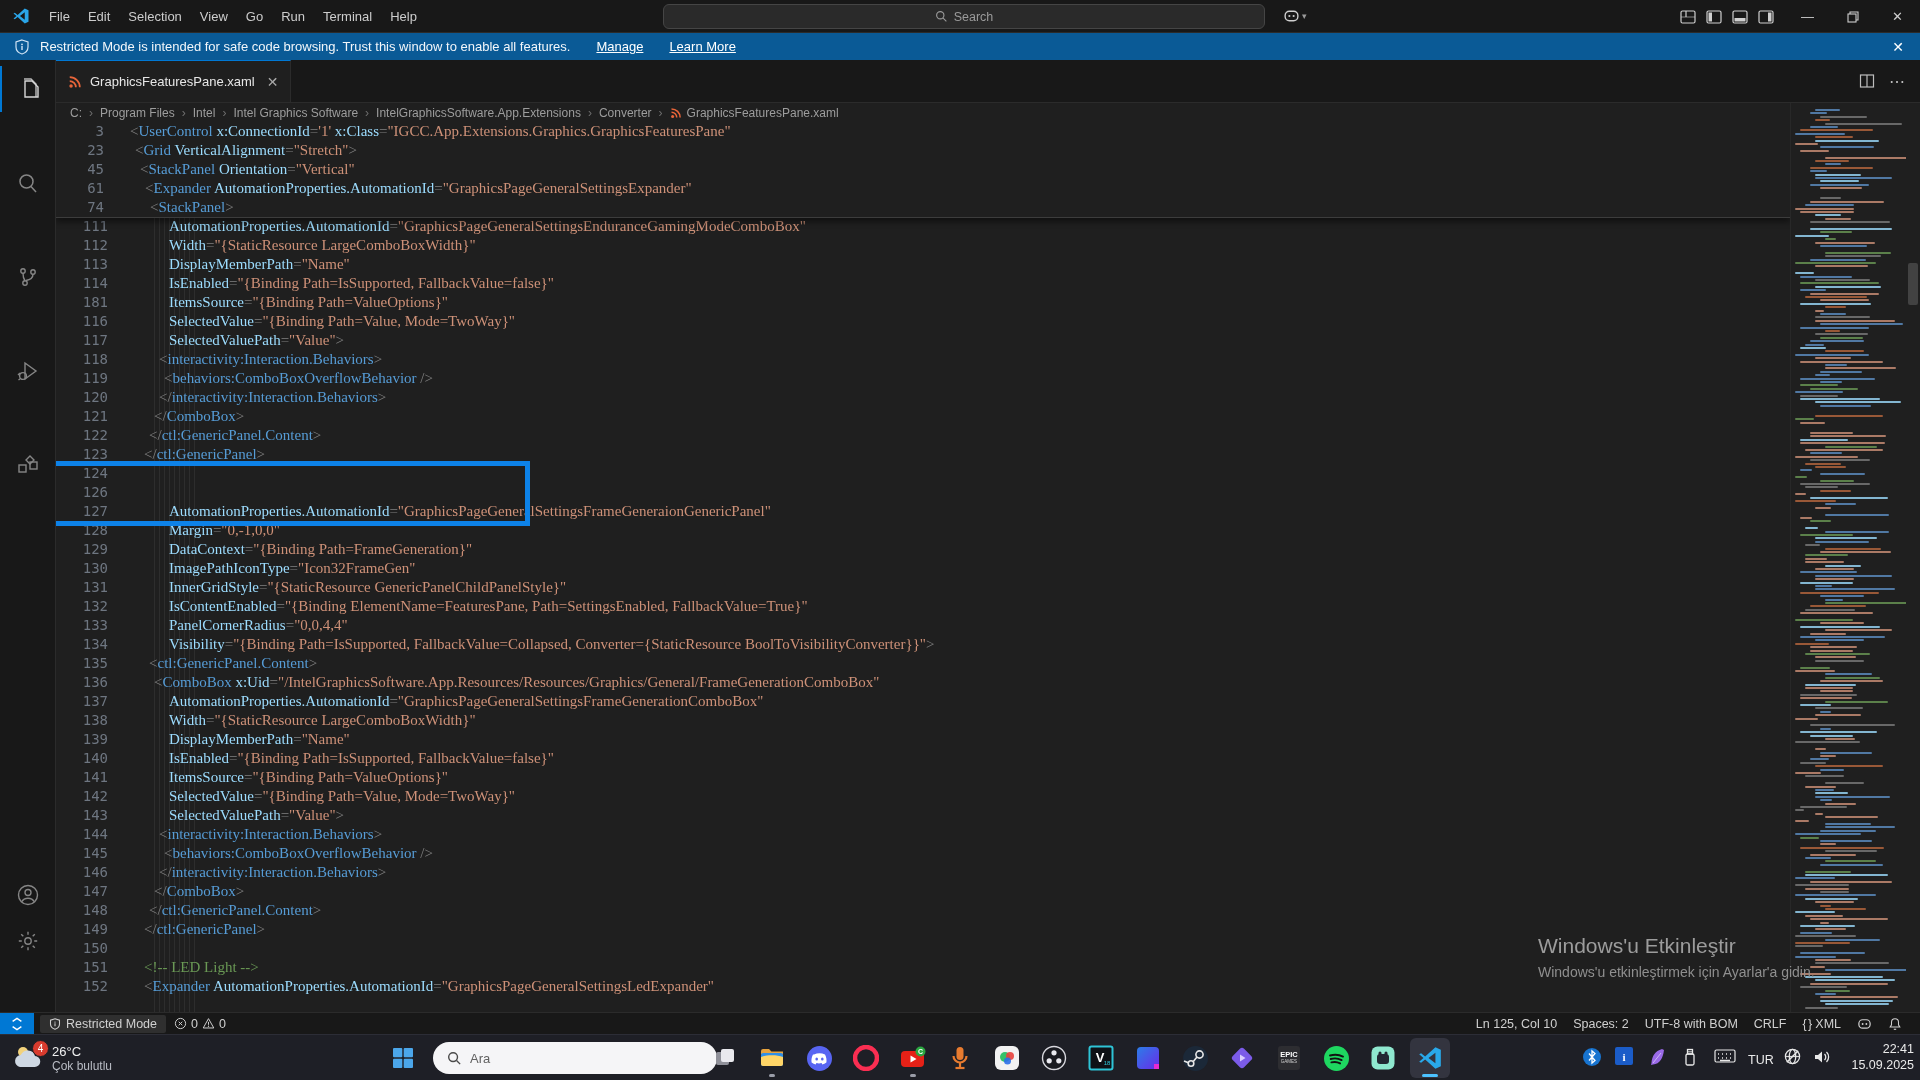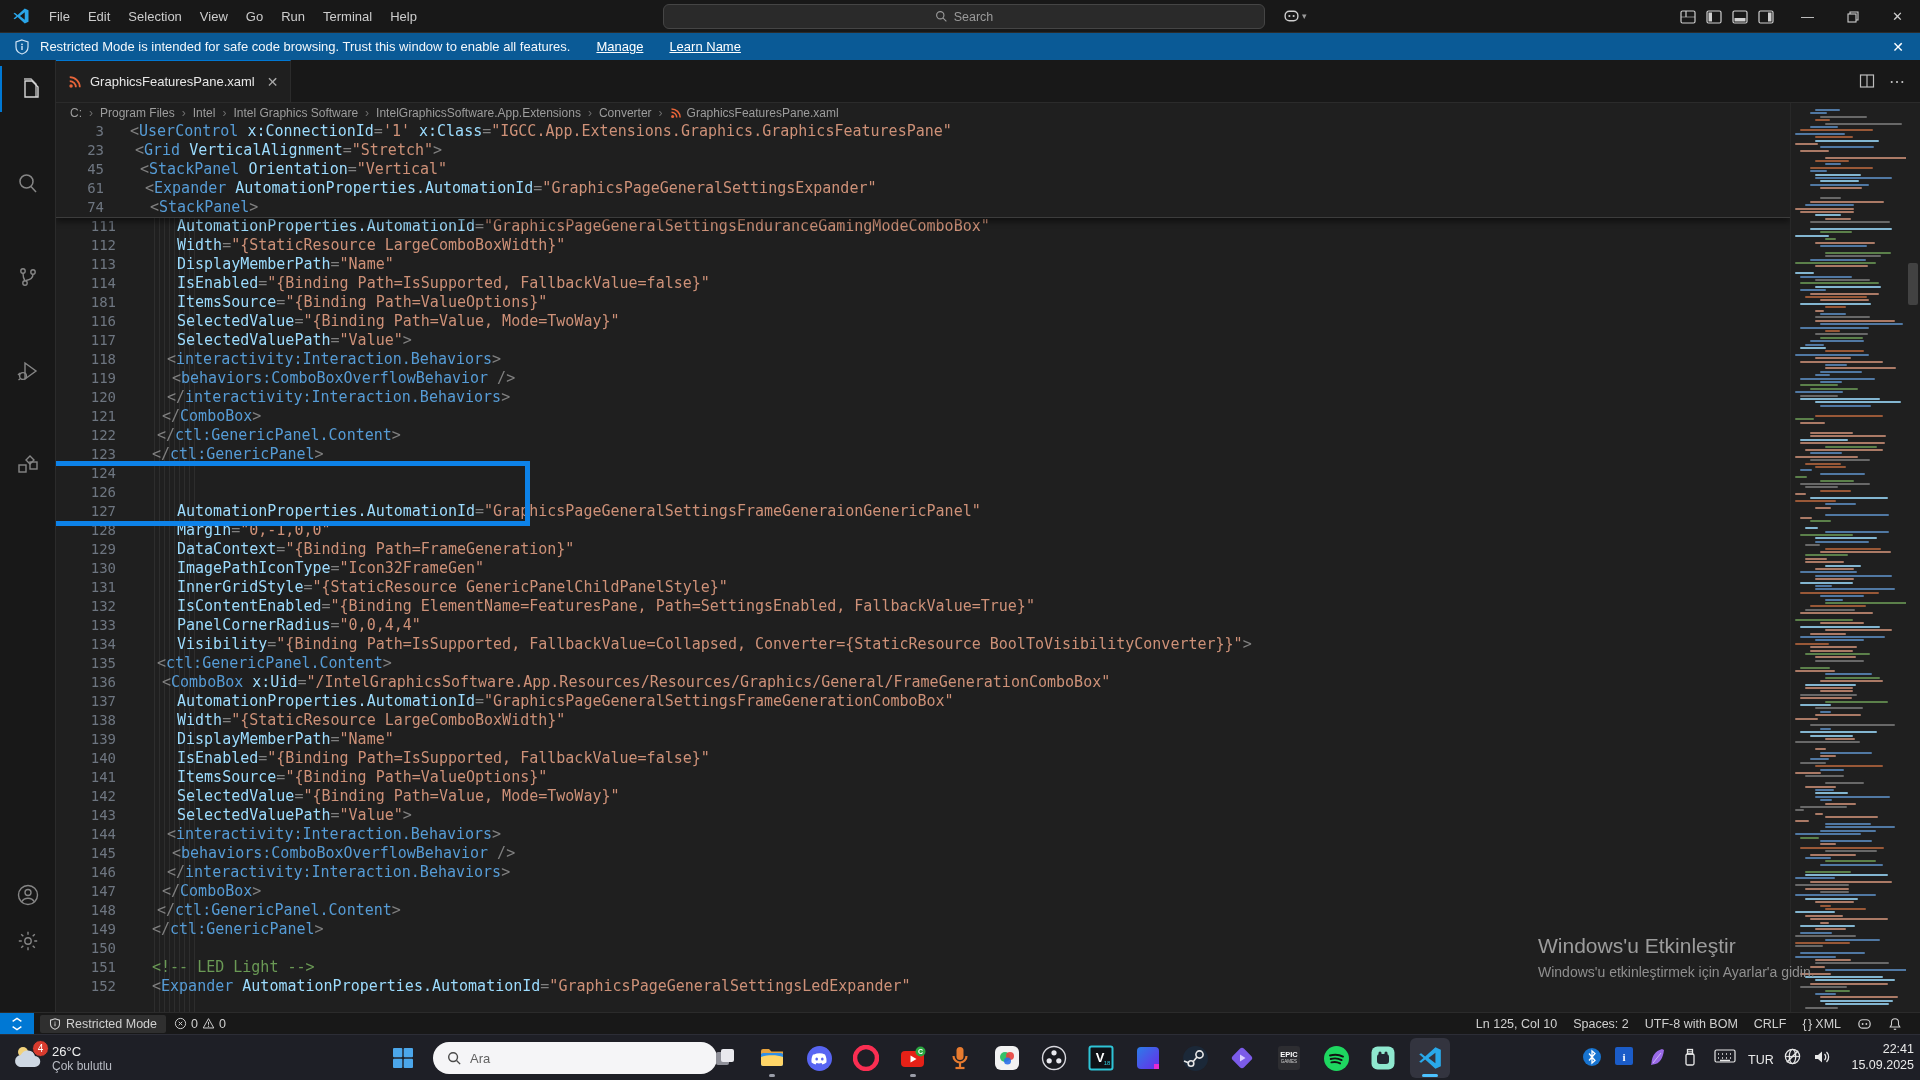--- a/index.html
+++ b/index.html
@@ -34,21 +34,21 @@
   #tab-actions{position:absolute;right:14px;top:0;height:42px;display:flex;align-items:center;gap:14px;color:#bdbdbd;}
   #breadcrumb{position:absolute;left:56px;top:103px;width:1734px;height:19px;background:#1f1f1f;
     display:flex;align-items:center;font-size:12px;color:#9d9d9d;padding-left:14px;box-sizing:border-box;}
   .bc-sep{color:#6e6e6e;margin:0 7px;font-size:12px;}
   .bc-item{white-space:nowrap;}
   
   #editor{position:absolute;left:56px;top:122px;width:1734px;height:890px;background:#1f1f1f;overflow:hidden;}
   .code-row{display:flex;height:19px;line-height:19px;font-family:"DejaVu Sans Mono","Liberation Mono",monospace;font-size:15px;white-space:pre;}
   .gutter{width:48px;flex:0 0 48px;text-align:right;color:#6e7681;padding-right:22px;font-size:14px;}
   .gutter.active{color:#cccccc;}
-  .code-text{color:#d4d4d4;}
+  .code-text{color:#d4d4d4;font-family:Liberation Serif, serif;}
   .tk-p{color:#808080}.tk-t{color:#569cd6}.tk-a{color:#9cdcfe}.tk-s{color:#ce9178}.tk-c{color:#6a9955}
   #sticky{position:absolute;left:0;top:0;width:100%;background:#1f1f1f;border-bottom:1px solid #3c3c3c;
     box-shadow:0 4px 6px rgba(0,0,0,.45);z-index:5;}
   #guides{position:absolute;left:98px;top:95px;width:41px;height:795px;
     background:repeating-linear-gradient(to right,#2d2d2d 0 1px,transparent 1px 5px);z-index:0;}
   #hl-box{position:absolute;left:-10px;top:339px;width:474px;height:55px;border:5px solid #0d82e8;z-index:20;}
   
   #minimap{position:absolute;left:1790px;top:103px;width:116px;height:909px;background:#1f1f1f;overflow:hidden;border-left:1px solid #282828;box-sizing:border-box;}
   #vscroll{position:absolute;left:1906px;top:103px;width:14px;height:909px;background:#1f1f1f;}
   #vthumb{position:absolute;left:2px;top:160px;width:10px;height:42px;background:#424242;border-radius:2px;}
@@ -148,21 +148,21 @@
   </div>
 
   <div id="banner">
     <svg width="16" height="16" viewBox="0 0 16 16" style="margin:0 10px 0 14px">
       <path d="M8 1 14 3v5c0 3.5-2.7 6-6 7-3.3-1-6-3.5-6-7V3l6-2z" fill="none" stroke="#cfe3f5" stroke-width="1.2"></path>
         <circle cx="8" cy="5.4" r=".9" fill="#cfe3f5"></circle>
         <rect x="7.3" y="7" width="1.4" height="4" fill="#cfe3f5"></rect>
     </svg>
     <span>Restricted Mode is intended for safe code browsing. Trust this window to enable all features.</span>
     <a>Manage</a>
-    <a>Learn Name</a>
+    <a>Learn More</a>
     <span style="margin-left:auto;margin-right:16px;color:#fff;font-size:14px">✕</span>
   </div>
 
   <div id="activitybar">
     <div class="act-ico active" style="top:6px">
       <svg width="24" height="24" viewBox="0 0 24 24" fill="none" stroke="currentColor" stroke-width="1.4">
           <path d="M13 3H6v16h13V9l-6-6z" transform="translate(1,1)"></path>
           <path d="M9 1h7l5 5v13" transform="translate(-3,1)" opacity=".85"></path>
         </svg>
     </div>
@@ -244,21 +244,21 @@
       <span class="bc-sep">›</span>
       <svg width="12" height="12" viewBox="0 0 16 16" style="margin: 0px 5px 0px 0px;">
         <circle cx="3.5" cy="12.5" r="2" fill="#e8653a"></circle>
         <path d="M2 7a7 7 0 0 1 7 7M2 2.5A11.5 11.5 0 0 1 13.5 14" fill="none" stroke="#e8653a" stroke-width="2"></path>
       </svg>
       <span class="bc-item">GraphicsFeaturesPane.xaml</span>
     </div>
 
   <div id="editor">
     <div id="guides"></div>
-    <div id="code-lines" class="abs" style="left:12px;top:95px;width:100%">
+    <div id="code-lines" class="abs" style="left:4px;top:95px;width:100%">
         <div class="code-row"><div class="gutter">111</div><div class="code-text" style="padding-left: 39px;"><span class="tk-a">AutomationProperties.AutomationId</span><span class="tk-p">=</span><span class="tk-s">"GraphicsPageGeneralSettingsEnduranceGamingModeComboBox"</span></div></div>
         <div class="code-row"><div class="gutter">112</div><div class="code-text" style="padding-left: 39px;"><span class="tk-a">Width</span><span class="tk-p">=</span><span class="tk-s">"{StaticResource LargeComboBoxWidth}"</span></div></div>
         <div class="code-row"><div class="gutter">113</div><div class="code-text" style="padding-left: 39px;"><span class="tk-a">DisplayMemberPath</span><span class="tk-p">=</span><span class="tk-s">"Name"</span></div></div>
         <div class="code-row"><div class="gutter">114</div><div class="code-text" style="padding-left: 39px;"><span class="tk-a">IsEnabled</span><span class="tk-p">=</span><span class="tk-s">"{Binding Path=IsSupported, FallbackValue=false}"</span></div></div>
         <div class="code-row"><div class="gutter">181</div><div class="code-text" style="padding-left: 39px;"><span class="tk-a">ItemsSource</span><span class="tk-p">=</span><span class="tk-s">"{Binding Path=ValueOptions}"</span></div></div>
         <div class="code-row"><div class="gutter">116</div><div class="code-text" style="padding-left: 39px;"><span class="tk-a">SelectedValue</span><span class="tk-p">=</span><span class="tk-s">"{Binding Path=Value, Mode=TwoWay}"</span></div></div>
         <div class="code-row"><div class="gutter">117</div><div class="code-text" style="padding-left: 39px;"><span class="tk-a">SelectedValuePath</span><span class="tk-p">=</span><span class="tk-s">"Value"</span><span class="tk-p">&gt;</span></div></div>
         <div class="code-row"><div class="gutter">118</div><div class="code-text" style="padding-left: 29px;"><span class="tk-p">&lt;</span><span class="tk-t">interactivity:Interaction.Behaviors</span><span class="tk-p">&gt;</span></div></div>
         <div class="code-row"><div class="gutter">119</div><div class="code-text" style="padding-left: 34px;"><span class="tk-p">&lt;</span><span class="tk-t">behaviors:ComboBoxOverflowBehavior</span> <span class="tk-p">/&gt;</span></div></div>
         <div class="code-row"><div class="gutter">120</div><div class="code-text" style="padding-left: 29px;"><span class="tk-p">&lt;/</span><span class="tk-t">interactivity:Interaction.Behaviors</span><span class="tk-p">&gt;</span></div></div>

